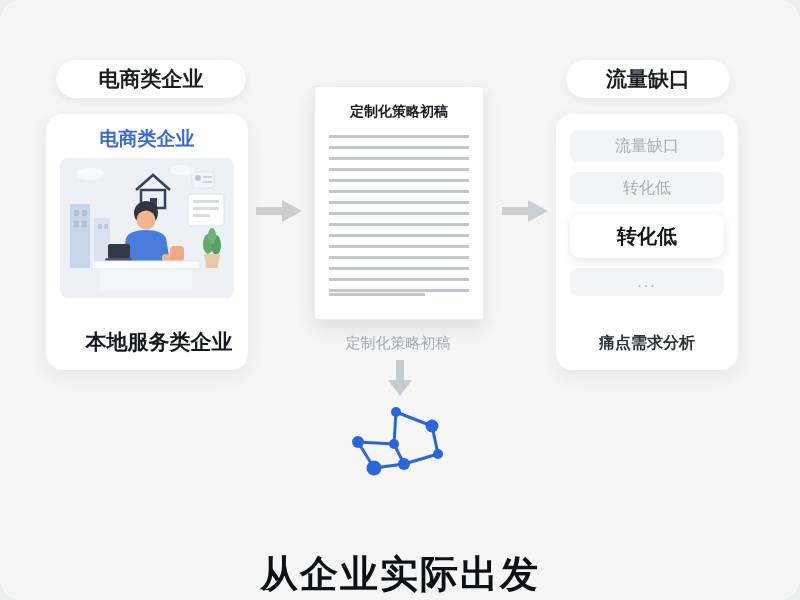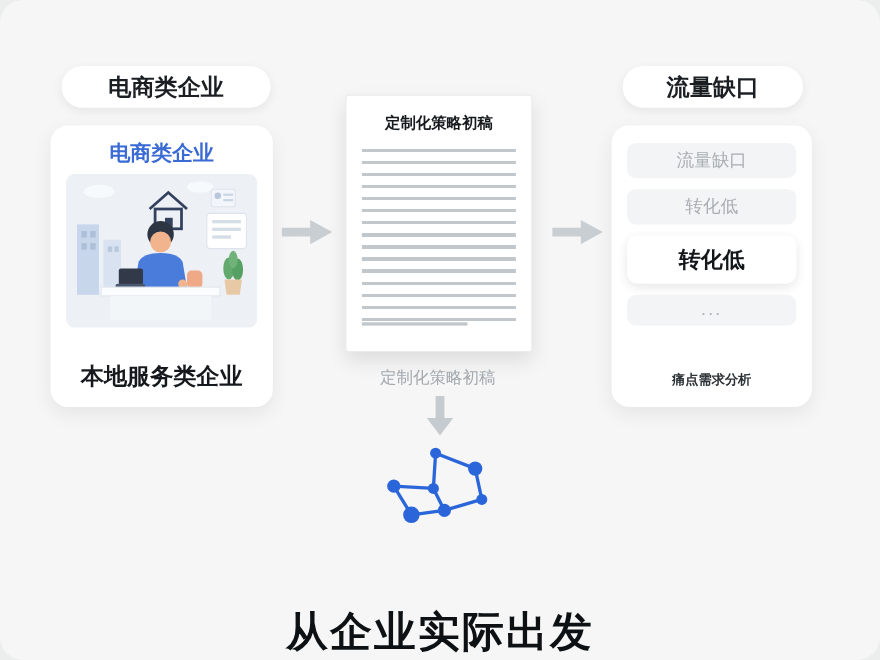--- a/index.html
+++ b/index.html
@@ -14,21 +14,21 @@
   .pill-left{left:56px;top:60px;width:190px;height:38px;font-size:21px;}
   .pill-right{left:566px;top:60px;width:164px;height:38px;font-size:21px;}
 
   
   .card{position:absolute;background:#fff;border-radius:16px;
         box-shadow:0 6px 18px rgba(0,0,0,.07);}
   .card-left{left:46px;top:114px;width:202px;height:256px;}
   .card-left-title{margin-top:12px;text-align:center;color:#3a6ad4;
                    font-weight:700;font-size:19px;}
   .illus{display:block;margin:6px auto 0;}
-  .card-left-caption{position:absolute;bottom:14px;left:0;width:100%;
+  .card-left-caption{position:absolute;bottom:14px;left:12px;width:100%;
                      text-align:center;font-weight:700;font-size:21px;color:#15181c;}
 
   
   .doc{position:absolute;left:314px;top:86px;width:168px;height:232px;
        background:#fff;border:1px solid #ececec;border-radius:3px;
        box-shadow:0 8px 18px rgba(0,0,0,.10);}
   .doc-title{margin-top:16px;text-align:center;font-weight:700;font-size:14px;color:#16191d;}
   .doc-lines{position:absolute;left:14px;right:14px;top:48px;height:158px;
              background-image:repeating-linear-gradient(to bottom,
                #c2c7cc 0,#c2c7cc 3px,transparent 3px,transparent 11px);}
@@ -53,21 +53,21 @@
   .card-right{left:556px;top:114px;width:182px;height:256px;}
   .rows{padding:16px 14px 0;}
   .row{height:32px;border-radius:8px;background:#f2f4f5;margin-bottom:10px;
        display:flex;align-items:center;justify-content:center;
        font-size:16px;color:#a9aeb4;}
   .row-bold{height:44px;background:#fff;border-radius:10px;
             box-shadow:0 3px 10px rgba(0,0,0,.10);
             font-size:20px;font-weight:800;color:#14171a;}
   .row-dots{background:#f2f4f5;color:#a9aeb4;height:28px;font-size:16px;letter-spacing:2px;}
   .card-right-caption{position:absolute;bottom:16px;left:0;width:100%;text-align:center;
-                      font-size:12px;font-weight:600;color:#2c3238;}
+                      font-size:16px;font-weight:600;color:#2c3238;}
 </style>
 </head>
 <body>
 
 <div id="stage">
 
   <div class="pill pill-left">
     <span>电商类企业</span>
   </div>
 

